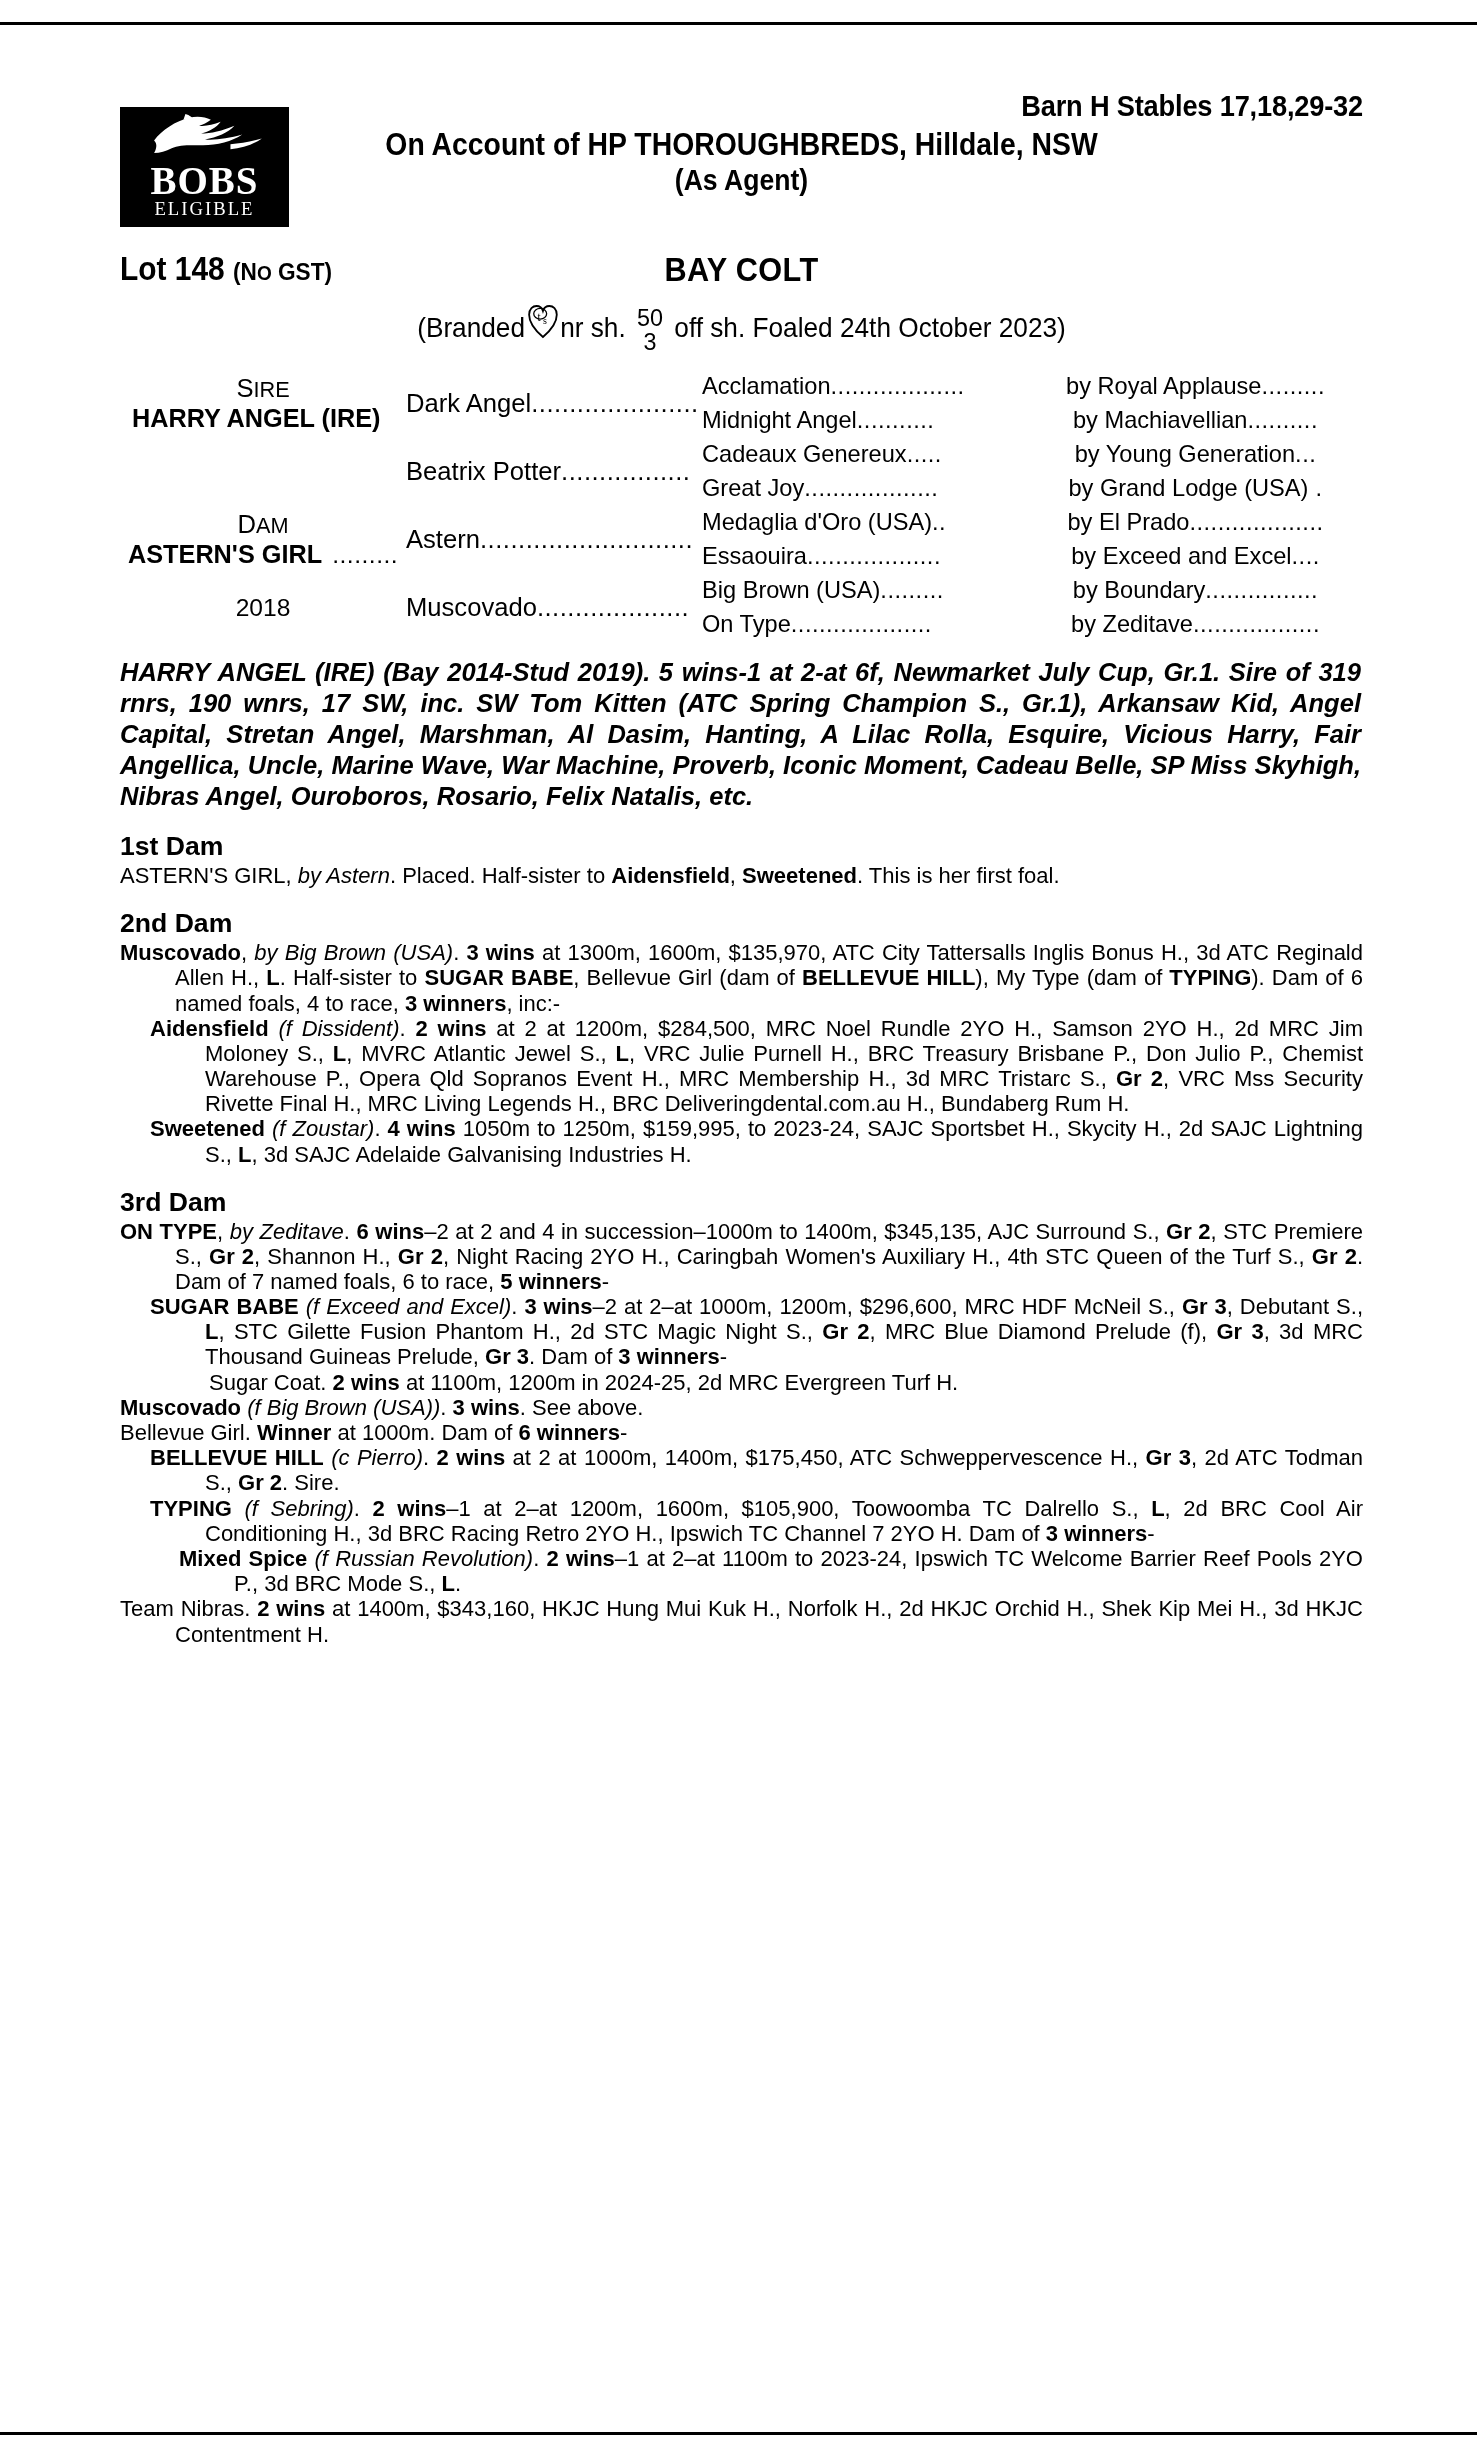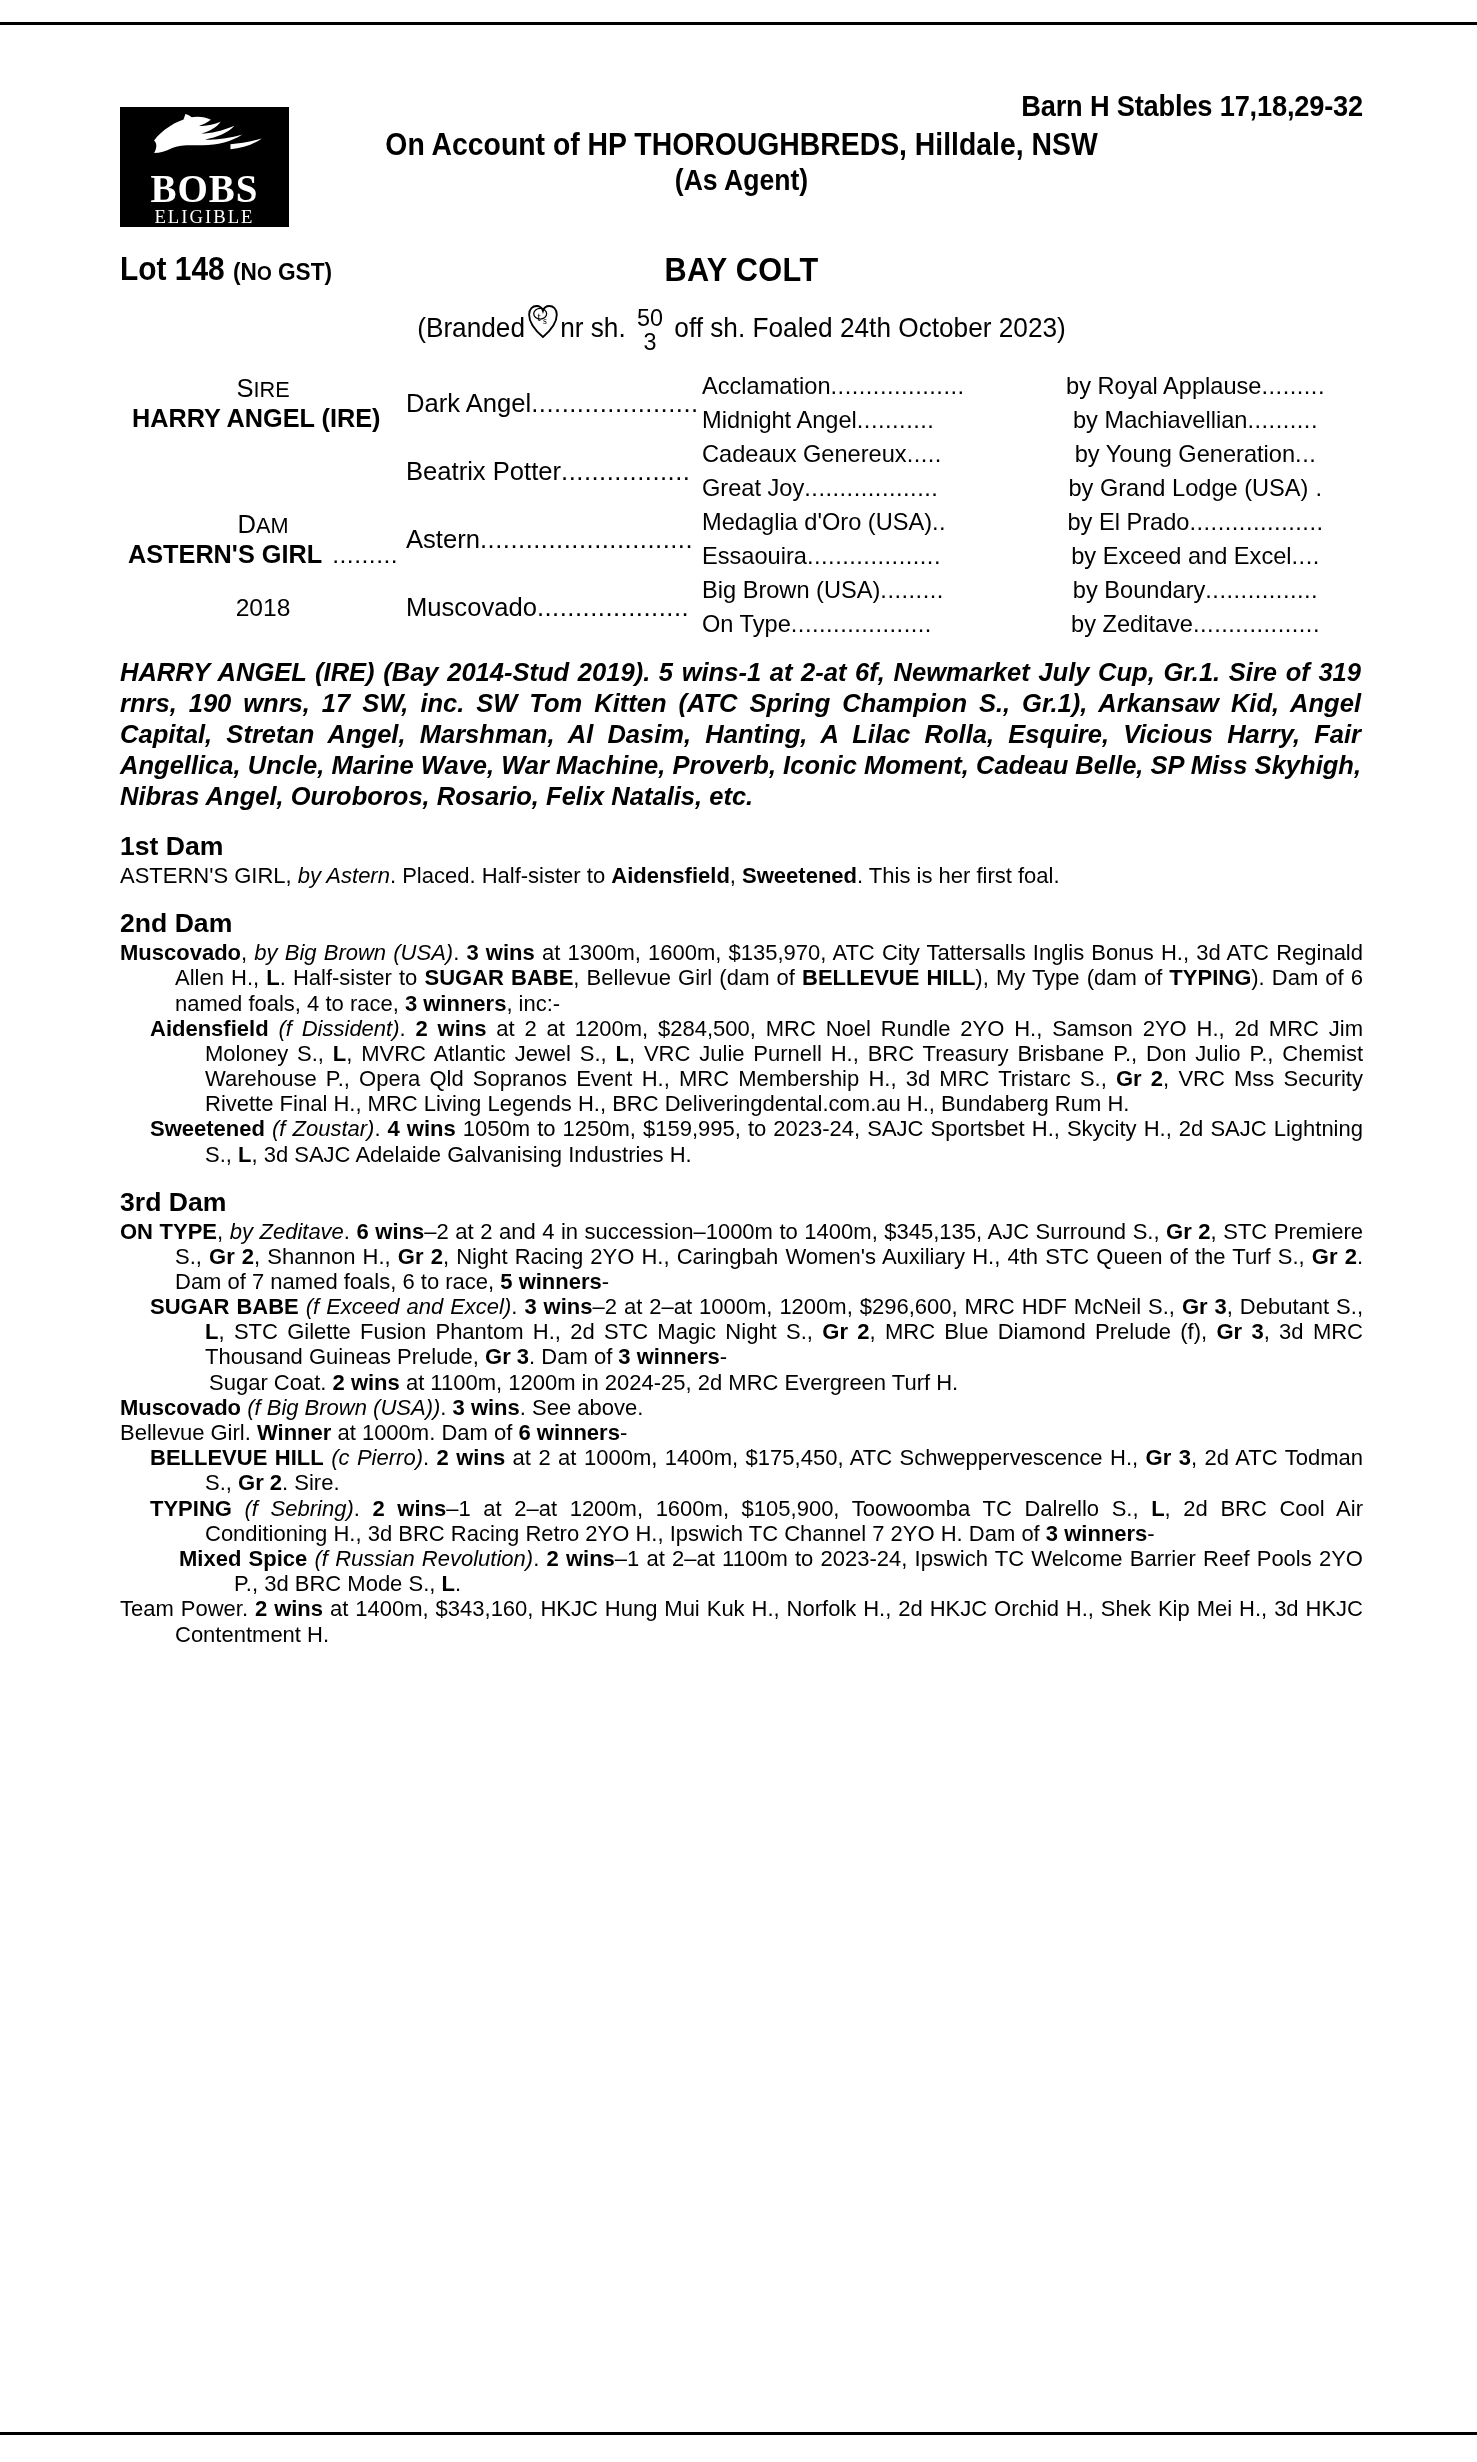--- a/index.html
+++ b/index.html
@@ -28,21 +28,21 @@
     width:169px; height:120px;
     background:#000;
     display:flex; flex-direction:column;
     align-items:center; justify-content:flex-start;
     padding-top:3.9px; box-sizing:border-box;
   }
   .logo svg { display:block; }
   .logo .bobs {
     color:#fff; font-family:"Liberation Serif", serif;
     font-size:39px; font-weight:700; letter-spacing:1px; line-height:0.95;
-    margin-top:12px;
+    margin-top:4px;
   }
   .logo .elig {
     color:#fff; font-family:"Liberation Serif", serif;
     font-size:18.7px; letter-spacing:2px; line-height:1.1;
   }
   .hdr-right { text-align:right; }
   .barn {
     font-weight:700; font-size:29.6px; letter-spacing:-0.2px;
     transform:scaleX(0.92); transform-origin:right center;
     white-space:nowrap;
@@ -289,18 +289,18 @@
     <div class="secthdr">3rd Dam</div>
     <p class="e" id="p-third-dam"><span style="font-weight: 700;">ON TYPE</span>, <span style="font-style: italic;">by Zeditave</span>. <span style="font-weight: 700;">6 wins</span>–2 at 2 and 4 in succession–1000m to 1400m, $345,135, AJC Surround S., <span style="font-weight: 700;">Gr 2</span>, STC Premiere S., <span style="font-weight: 700;">Gr 2</span>, Shannon H., <span style="font-weight: 700;">Gr 2</span>, Night Racing 2YO H., Caringbah Women's Auxiliary H., 4th STC Queen of the Turf S., <span style="font-weight: 700;">Gr 2</span>. Dam of 7 named foals, 6 to race, <span style="font-weight: 700;">5 winners</span>-</p>
     <div id="entries-host">
         <p class="e i1"><span style="font-weight: 700;">SUGAR BABE</span> <span style="font-style: italic;">(f Exceed and Excel)</span>. <span style="font-weight: 700;">3 wins</span>–2 at 2–at 1000m, 1200m, $296,600, MRC HDF McNeil S., <span style="font-weight: 700;">Gr 3</span>, Debutant S., <span style="font-weight: 700;">L</span>, STC Gilette Fusion Phantom H., 2d STC Magic Night S., <span style="font-weight: 700;">Gr 2</span>, MRC Blue Diamond Prelude (f), <span style="font-weight: 700;">Gr 3</span>, 3d MRC Thousand Guineas Prelude, <span style="font-weight: 700;">Gr 3</span>. Dam of <span style="font-weight: 700;">3 winners</span>-</p>
         <p class="e i3"><span>Sugar Coat.</span> <span style="font-weight: 700;">2 wins</span> at 1100m, 1200m in 2024-25, 2d MRC Evergreen Turf H.</p>
         <p class="e"><span style="font-weight: 700;">Muscovado</span> <span style="font-style: italic;">(f Big Brown (USA))</span>. <span style="font-weight: 700;">3 wins</span>. See above.</p>
         <p class="e"><span>Bellevue Girl.</span> <span style="font-weight: 700;">Winner</span> at 1000m. Dam of <span style="font-weight: 700;">6 winners</span>-</p>
         <p class="e i1"><span style="font-weight: 700;">BELLEVUE HILL</span> <span style="font-style: italic;">(c Pierro)</span>. <span style="font-weight: 700;">2 wins</span> at 2 at 1000m, 1400m, $175,450, ATC Schweppervescence H., <span style="font-weight: 700;">Gr 3</span>, 2d ATC Todman S., <span style="font-weight: 700;">Gr 2</span>. Sire.</p>
         <p class="e i1"><span style="font-weight: 700;">TYPING</span> <span style="font-style: italic;">(f Sebring)</span>. <span style="font-weight: 700;">2 wins</span>–1 at 2–at 1200m, 1600m, $105,900, Toowoomba TC Dalrello S., <span style="font-weight: 700;">L</span>, 2d BRC Cool Air Conditioning H., 3d BRC Racing Retro 2YO H., Ipswich TC Channel 7 2YO H. Dam of <span style="font-weight: 700;">3 winners</span>-</p>
         <p class="e i2"><span style="font-weight: 700;">Mixed Spice</span> <span style="font-style: italic;">(f Russian Revolution)</span>. <span style="font-weight: 700;">2 wins</span>–1 at 2–at 1100m to 2023-24, Ipswich TC Welcome Barrier Reef Pools 2YO P., 3d BRC Mode S., <span style="font-weight: 700;">L</span>.</p>
-        <p class="e"><span>Team Power.</span> <span style="font-weight: 700;">2 wins</span> at 1400m, $343,160, HKJC Hung Mui Kuk H., Norfolk H., 2d HKJC Orchid H., Shek Kip Mei H., 3d HKJC Contentment H.</p>
+        <p class="e"><span>Team Nibras.</span> <span style="font-weight: 700;">2 wins</span> at 1400m, $343,160, HKJC Hung Mui Kuk H., Norfolk H., 2d HKJC Orchid H., Shek Kip Mei H., 3d HKJC Contentment H.</p>
       </div>
 
   </div>
 </div>
 
 
 </body></html>

